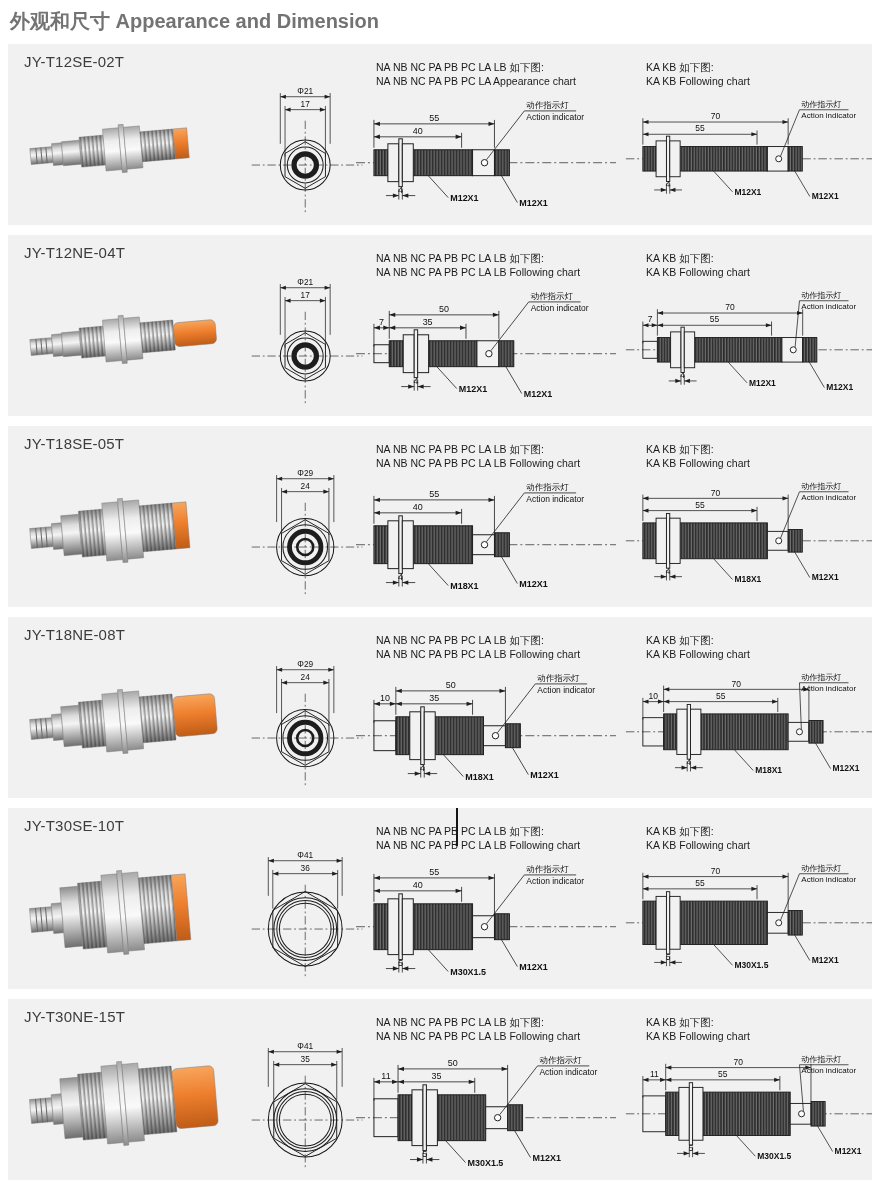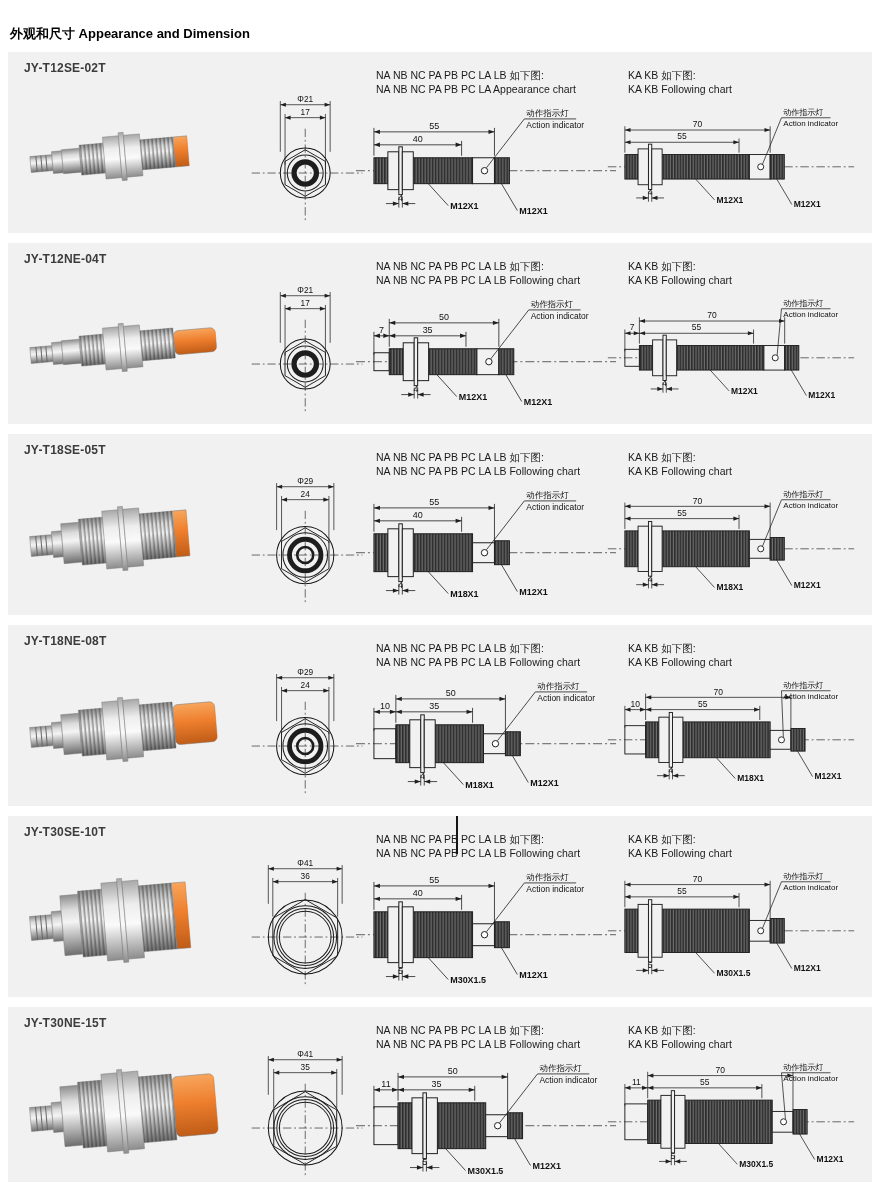--- a/index.html
+++ b/index.html
@@ -1,25 +1,25 @@
 <!DOCTYPE html>
 <html><head>
 <meta charset="utf-8">
 <style>
   html,body{margin:0;padding:0;background:#ffffff;}
   body{width:880px;height:1182px;font-family:"Liberation Sans","DejaVu Sans",sans-serif;overflow:hidden;}
   .page{padding:5px 8px 0 8px;}
-  .title{color:#000000;font-size:13px;font-weight:bold;margin:20px 0 9px 2px;}
+  .title{color:#737373;font-size:20px;font-weight:bold;margin:3px 0 9px 2px;}
   .card{position:relative;height:181px;background:#f1f1f2;margin-bottom:10px;overflow:hidden;}
-  .model{position:absolute;left:16px;top:9px;font-size:12px;font-weight:700;color:#3c3c3c;letter-spacing:.2px;}
+  .model{position:absolute;left:16px;top:9px;font-size:15px;font-weight:400;color:#3c3c3c;letter-spacing:.2px;}
   .photo{position:absolute;left:12px;top:26px;width:218px;height:152px;}
   .front{position:absolute;left:240px;top:34px;width:120px;height:139px;}
   .diag{position:absolute;top:17px;}
   .dl{left:346px;width:264px;}
-  .dr{left:598px;width:250px;}
+  .dr{left:616px;width:250px;}
   .dhead{font-size:10.5px;color:#1b1b1b;line-height:1.32;white-space:nowrap;padding-left:22px;}
   .diag svg{width:100%;display:block;}
   svg text{font-family:"Liberation Sans","DejaVu Sans",sans-serif;fill:#111;}
   .artifact{position:absolute;left:448px;top:-4px;width:2px;height:42px;background:#151515;}
 </style>
 </head>
 <body>
 
 <div class="page">
   <div class="title">外观和尺寸 Appearance and Dimension</div>

